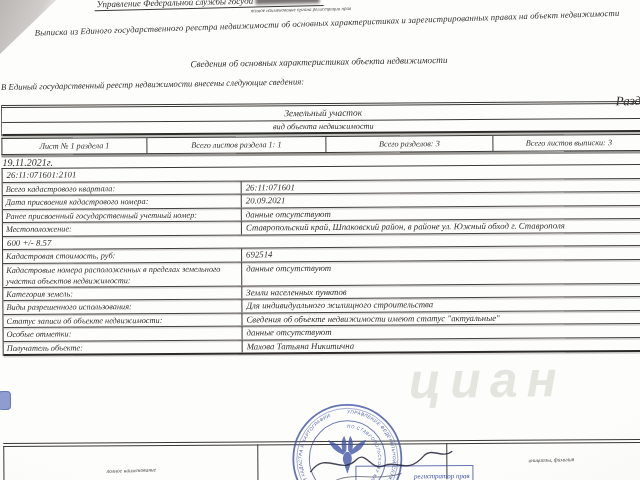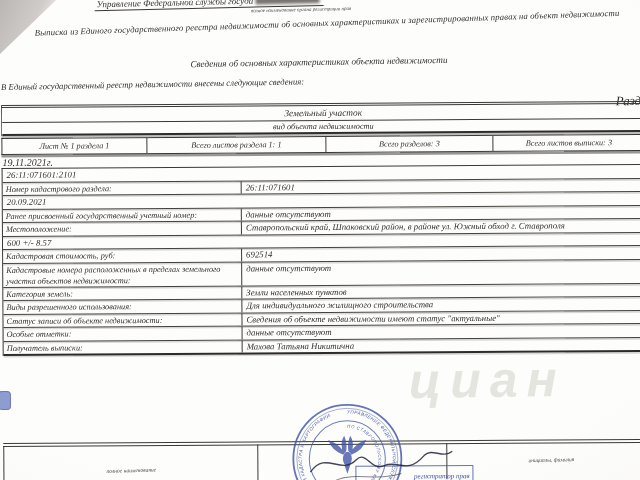--- a/index.html
+++ b/index.html
@@ -117,25 +117,26 @@
     </div>
 
     <div class="date-line">19.11.2021г.</div>
 
     <div class="rec-table">
   <div class="rec-row">
     <div class="rec-value">26:11:071601:2101</div>
   </div>
 
   <div class="rec-row">
-    <div class="rec-label">Номер кадастрового раздела:</div>
+    <div class="rec-label">Всего кадастрового квартала:</div>
     <div class="rec-value">26:11:071601</div>
   </div>
 
   <div class="rec-row">
+    <div class="rec-label">Дата присвоения кадастрового номера:</div>
     <div class="rec-value">20.09.2021</div>
   </div>
 
   <div class="rec-row">
     <div class="rec-label">Ранее присвоенный государственный учетный номер:</div>
     <div class="rec-value">данные отсутствуют</div>
   </div>
 
   <div class="rec-row">
     <div class="rec-label">Местоположение:</div>
@@ -170,21 +171,21 @@
     <div class="rec-label">Статус записи об объекте недвижимости:</div>
     <div class="rec-value">Сведения об объекте недвижимости имеют статус "актуальные"</div>
   </div>
 
   <div class="rec-row">
     <div class="rec-label">Особые отметки:</div>
     <div class="rec-value">данные отсутствуют</div>
   </div>
 
   <div class="rec-row">
-    <div class="rec-label">Получатель выписки:</div>
+    <div class="rec-label">Получатель объекте:</div>
     <div class="rec-value">Махова Татьяна Никитична</div>
   </div>
 </div>
 
     <div class="watermark">циан</div>
     <div class="bookmark-icon"></div>
 
     <div class="footer-topline"></div>
     <div class="v-divider" style="left:256px;"></div>
     <div class="v-divider" style="left:445px;"></div>

